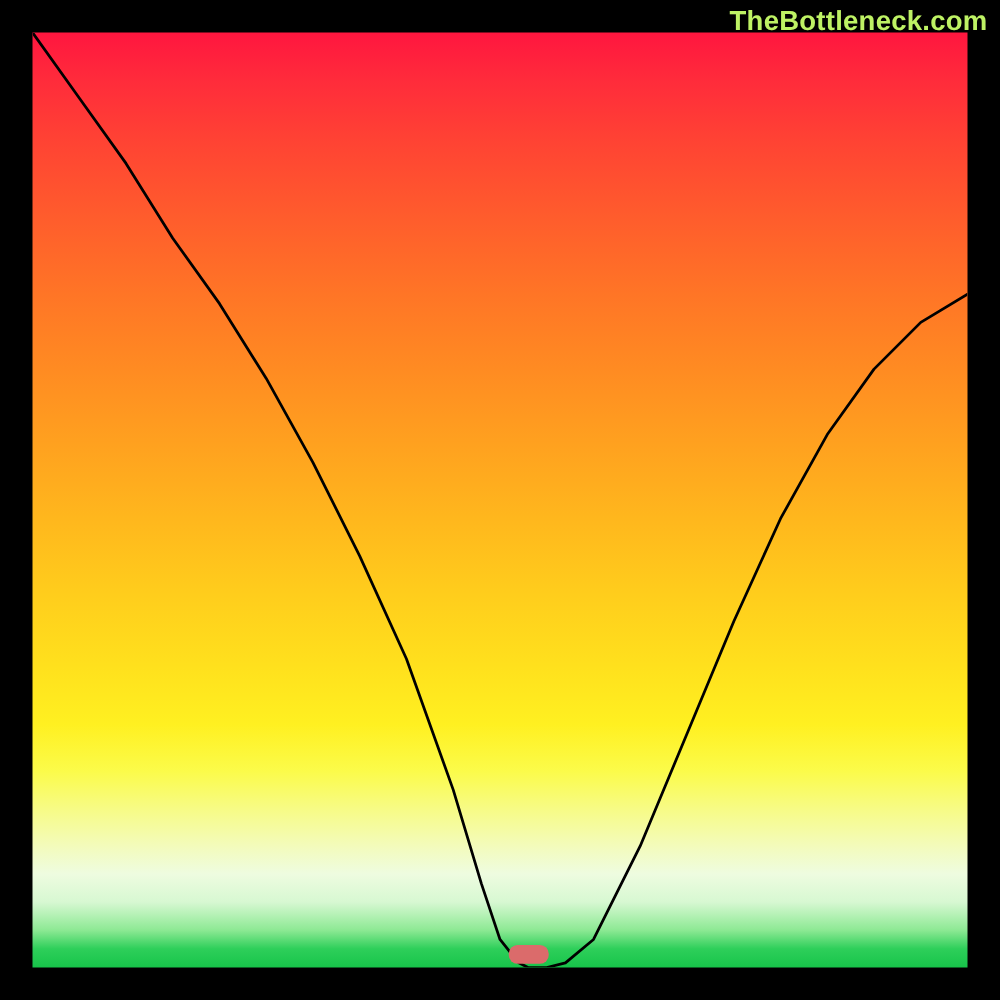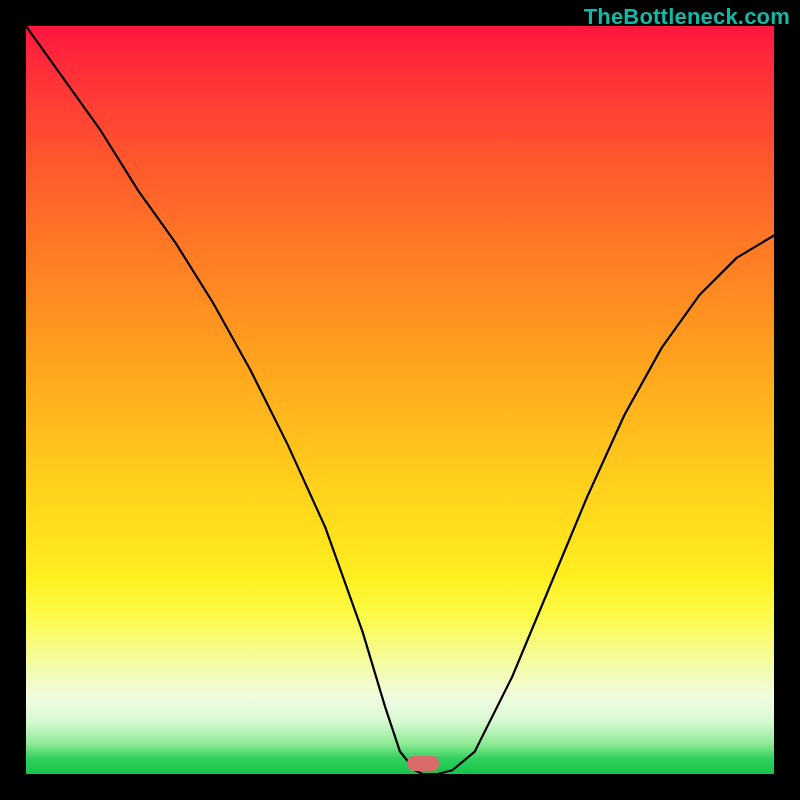--- a/index.html
+++ b/index.html
@@ -14,21 +14,21 @@
   .frame {
     position: relative;
     width: 800px;
     height: 800px;
     background: #000;
   }
   .watermark {
     position: absolute;
     top: 4px;
     right: 10px;
-    color: #14b8a6;
+    color: #bef264;
     font-size: 22px;
     font-weight: 600;
     letter-spacing: 0.2px;
     z-index: 50;
   }
   .plot-area {
     position: absolute;
     left: 26px;
     top: 26px;
     width: 748px;

